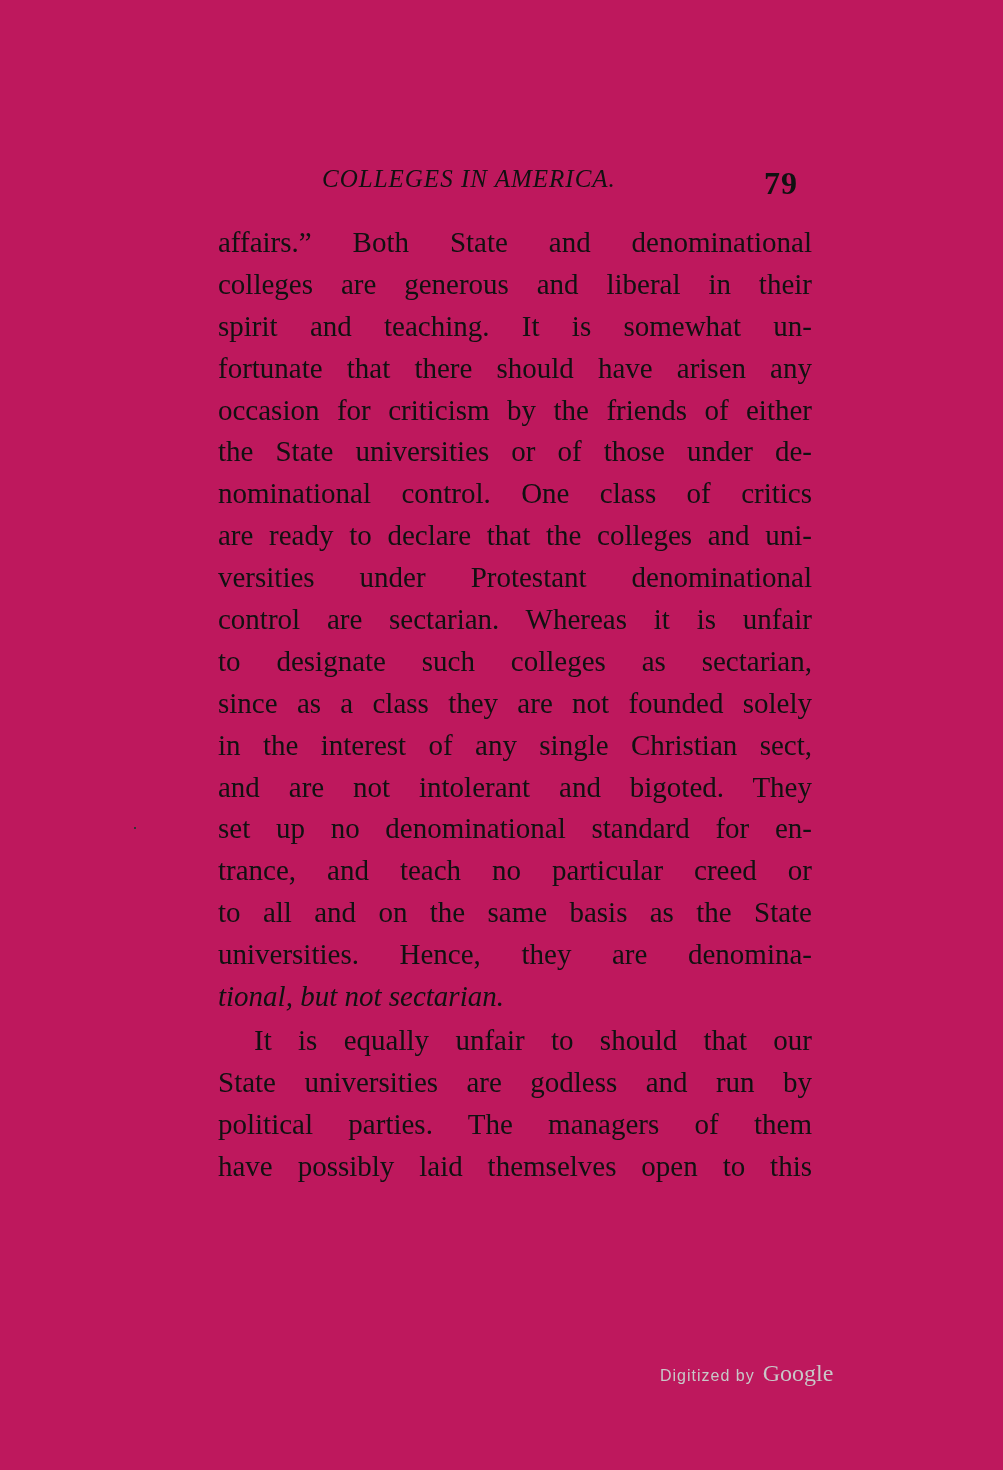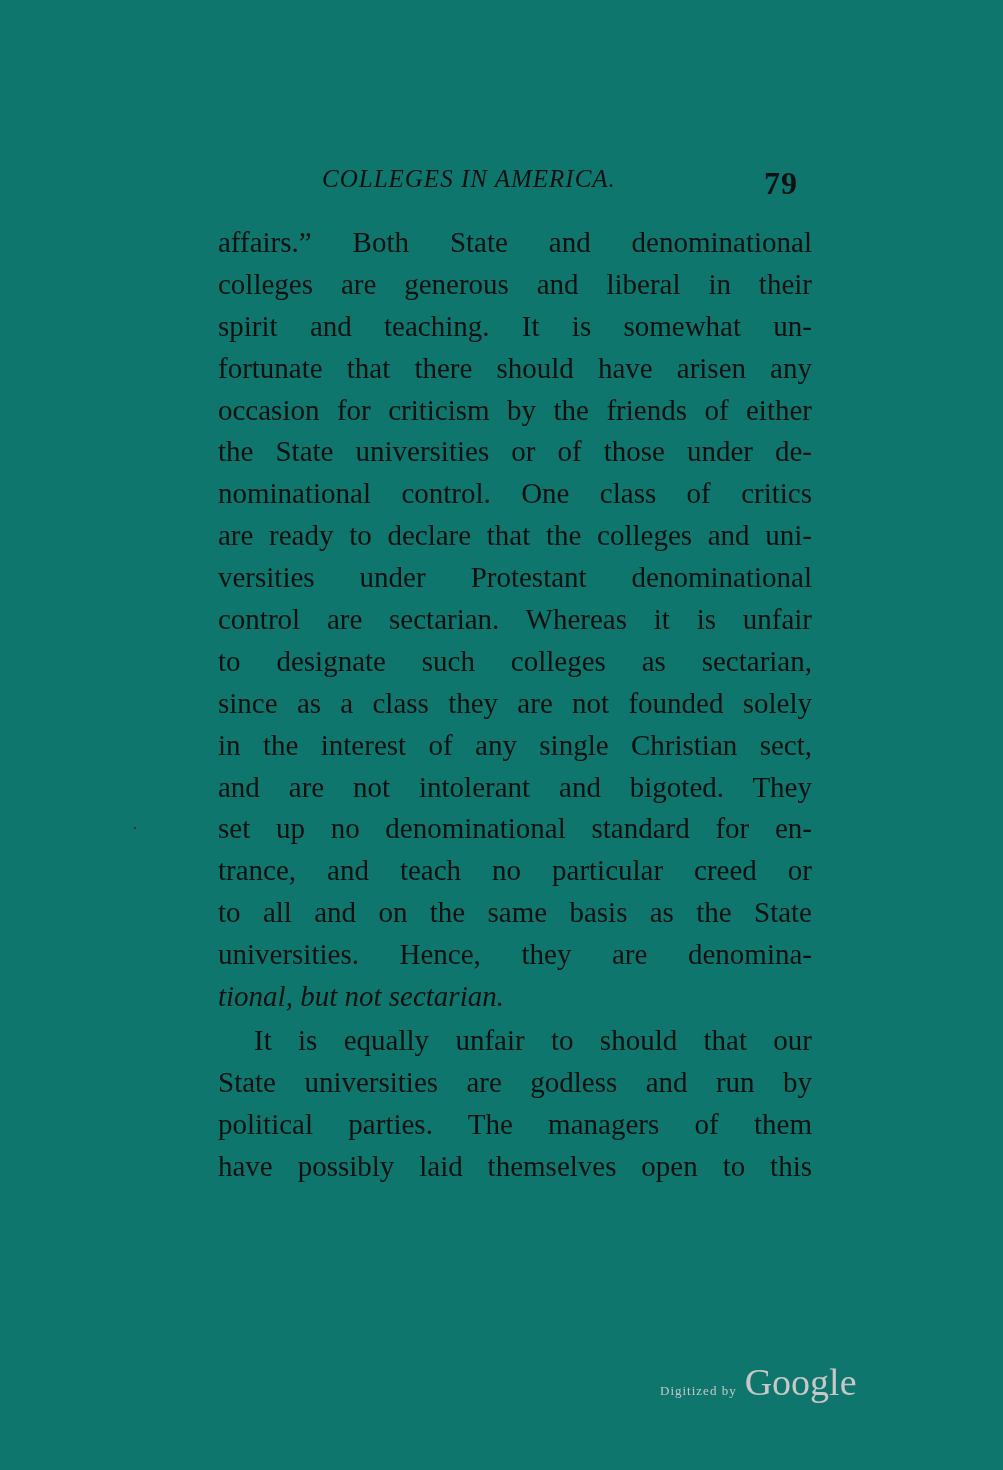--- a/index.html
+++ b/index.html
@@ -12,21 +12,21 @@
       height: 1470px;
       position: relative;
       overflow: hidden;
       font-family: "Liberation Serif", "DejaVu Serif", serif;
       color: #111111;
     }
     .page {
       position: absolute;
       left: 0; top: 0;
       width: 1003px; height: 1470px;
-      background: #0f766e;
+      background: #be185d;
     }
     .running-head {
       position: absolute;
       top: 165px;
       left: 322px;
       width: 476px;
       height: 34px;
       font-size: 25px;
       letter-spacing: 1px;
     }
@@ -77,29 +77,29 @@
       background: #333;
     }
     .watermark {
       position: absolute;
       left: 660px;
       top: 1360px;
       color: #c8c8c8;
       white-space: nowrap;
     }
     .wm-small {
-      font-family: Liberation Serif, serif;
-      font-size: 13px;
+      font-family: Liberation Sans, sans-serif;
+      font-size: 16px;
       letter-spacing: 1px;
       vertical-align: baseline;
       text-align: right;
     }
     .wm-google {
       font-family: "Liberation Serif", serif;
-      font-size: 38px;
+      font-size: 24px;
       margin-left: 4px;
     }
   </style>
 </head>
 <body>
 
 <div class="page">
 
   <div class="running-head">
     <span class="running-title">COLLEGES IN AMERICA.</span>

